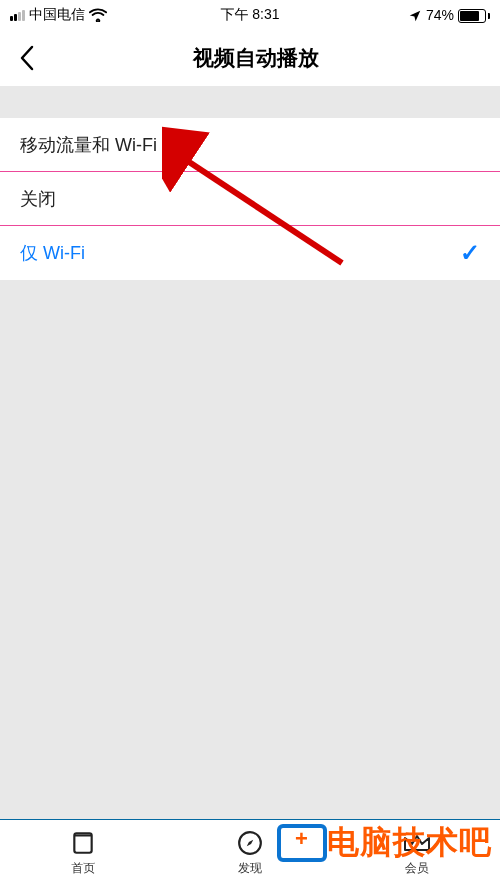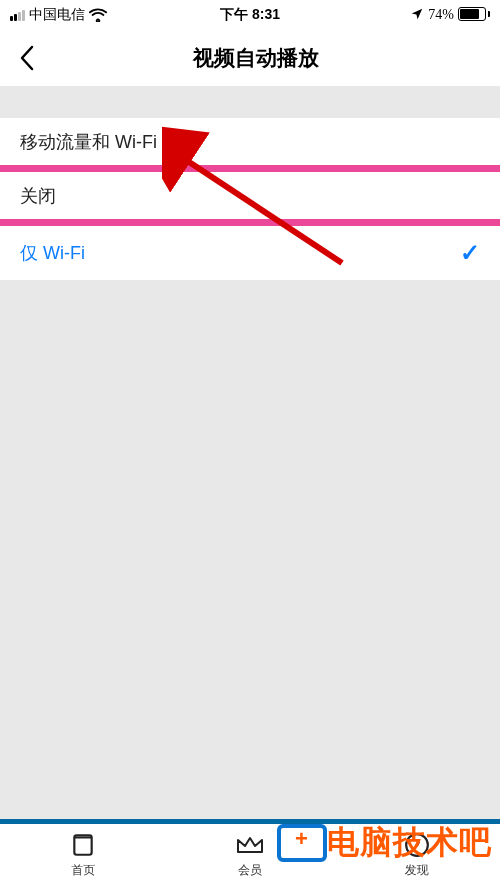--- a/index.html
+++ b/index.html
@@ -15,22 +15,22 @@
       height: 30px;
       background: #fff;
       display: flex;
       align-items: center;
       justify-content: space-between;
       padding: 0 10px;
       font-size: 14px;
       font-weight: 500;
     }
     .status-left { display: flex; align-items: center; gap: 4px; }
-    .status-center { position: absolute; left: 50%; transform: translateX(-50%); font-weight: 700; }
-    .status-right { display: flex; align-items: flex-start; gap: 4px; font-family: Liberation Serif, serif; }
+    .status-center { position: absolute; left: 50%; transform: translateX(-50%); font-weight: 400; }
+    .status-right { display: flex; align-items: flex-end; gap: 4px; }
     .signal-bars { display: inline-flex; align-items: flex-end; gap: 1px; }
     .signal-bars span { width: 3px; background: #000; border-radius: 1px; }
     .signal-bars span:nth-child(1){height:5px}
     .signal-bars span:nth-child(2){height:7px}
     .signal-bars span:nth-child(3){height:9px;background:#bbb}
     .signal-bars span:nth-child(4){height:11px;background:#bbb}
     .battery { display:inline-flex; align-items:center; gap:2px; }
     .battery-body { width: 28px; height: 14px; border: 1.5px solid #000; border-radius: 3px; position: relative; }
     .battery-fill { position:absolute; left:1px; top:1px; bottom:1px; width: 72%; background:#000; border-radius:1px; }
     .battery-tip { width:2px; height:6px; background:#000; border-radius:0 1px 1px 0; }
@@ -55,21 +55,21 @@
     }
     .nav-title { font-size: 21px; font-weight: 600; color: #000; }
     .spacer { height: 32px; background: #e8e8e8; }
     .option-list { background: #fff; }
     .option-row {
       display: flex;
       align-items: center;
       justify-content: space-between;
       padding: 0 20px;
       height: 54px;
-      border-bottom: 7px solid #ec4899;
+      border-bottom: 1px solid #ec4899;
       font-size: 18px;
       cursor:pointer;
     }
     .option-row:last-child { border-bottom: none; }
     .option-label { color: #222; }
     .option-label.selected { color: #0a7cff; }
     .checkmark { color: #0a7cff; font-size: 24px; font-weight: 600; display:none; }
     .option-row.selected .checkmark { display: inline; }
     .content-area {
       background: #e8e8e8;
@@ -81,21 +81,21 @@
       top: 118px;
       left: 162px;
       pointer-events: none;
     }
     .bottom-tabs {
       position: absolute;
       bottom: 0;
       left: 0; right: 0;
       height: 70px;
       background: #fff;
-      border-top: 5px solid #0369a1;
+      border-top: 1px solid #0369a1;
       display: flex;
       justify-content: space-around;
       align-items: center;
       padding-bottom: 4px;
     }
     .tab {
       display: flex;
       flex-direction: column;
       align-items: center;
       gap: 2px;
@@ -206,33 +206,33 @@
     <span class="tab-icon">
       <svg width="26" height="26" viewBox="0 0 24 24">
           <rect x="4" y="3" width="16" height="18" rx="2" fill="none" stroke="#222" stroke-width="2"></rect>
           <path d="M4 5 h16" stroke="#222" stroke-width="2"></path>
         </svg>
     </span>
     <span>首页</span>
   </div>
   <div class="tab">
     <span class="tab-icon">
-      <svg width="28" height="26" viewBox="0 0 28 22">
-          <path d="M2 18 L2 6 L9 12 L14 4 L19 12 L26 6 L26 18 Z" fill="none" stroke="#222" stroke-width="2" stroke-linejoin="round"></path>
-        </svg>
-    </span>
-    <span>会员</span>
-  </div>
-  <div class="tab">
-    <span class="tab-icon">
       <svg width="26" height="26" viewBox="0 0 24 24">
           <circle cx="12" cy="12" r="10" fill="none" stroke="#222" stroke-width="2"></circle>
           <path d="M15 9 L11 11 L9 15 L13 13 Z" fill="#222"></path>
         </svg>
     </span>
     <span>发现</span>
   </div>
+  <div class="tab">
+    <span class="tab-icon">
+      <svg width="28" height="26" viewBox="0 0 28 22">
+          <path d="M2 18 L2 6 L9 12 L14 4 L19 12 L26 6 L26 18 Z" fill="none" stroke="#222" stroke-width="2" stroke-linejoin="round"></path>
+        </svg>
+    </span>
+    <span>会员</span>
+  </div>
 </div>
 
 <div class="watermark">
   <span class="watermark-icon"></span>
   <span>电脑技术吧</span>
 </div>
 
 </body></html>

